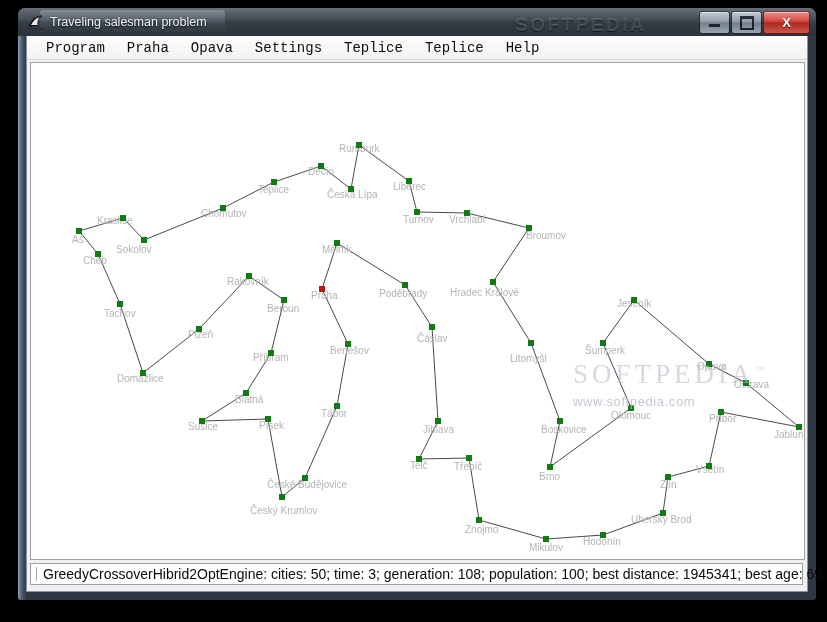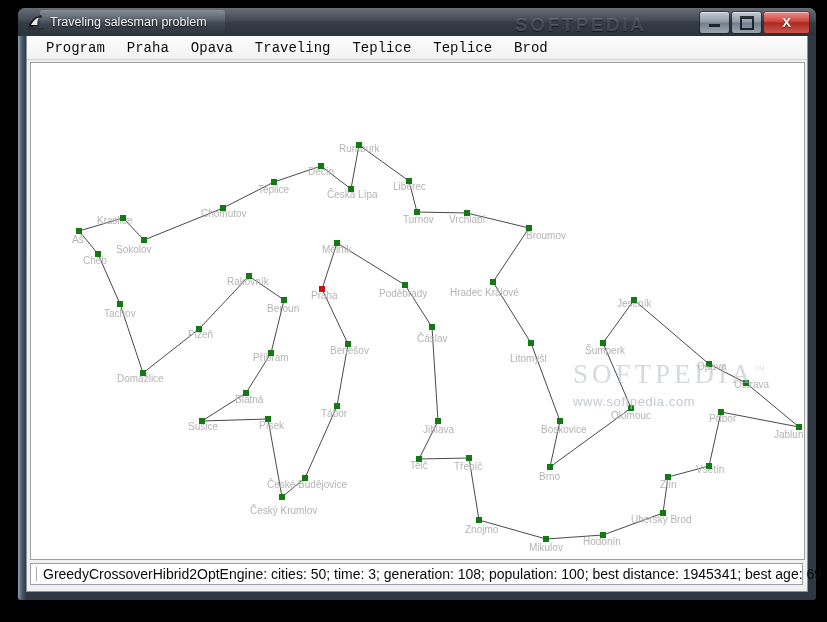--- a/index.html
+++ b/index.html
@@ -164,24 +164,24 @@
         </div>
       </div>
     </div>
 
     <div class="client">
 
       <div class="menubar">
         <div class="menu-item">Program</div>
         <div class="menu-item">Praha</div>
         <div class="menu-item">Opava</div>
-        <div class="menu-item">Traveling</div>
+        <div class="menu-item">Settings</div>
         <div class="menu-item">Teplice</div>
         <div class="menu-item">Teplice</div>
-        <div class="menu-item">Brod</div>
+        <div class="menu-item">Help</div>
       </div>
 
       <div class="canvas-wrap">
         <svg id="map-svg" width="773" height="496">
           <g id="edges-layer">
               <line x1="48" y1="168" x2="92" y2="155" class="edge" stroke="#1a1a1a"></line>
               <line x1="92" y1="155" x2="113" y2="177" class="edge" stroke="#1a1a1a"></line>
               <line x1="113" y1="177" x2="192" y2="145" class="edge" stroke="#1a1a1a"></line>
               <line x1="192" y1="145" x2="243" y2="119" class="edge" stroke="#1a1a1a"></line>
               <line x1="243" y1="119" x2="290" y2="103" class="edge" stroke="#1a1a1a"></line>

